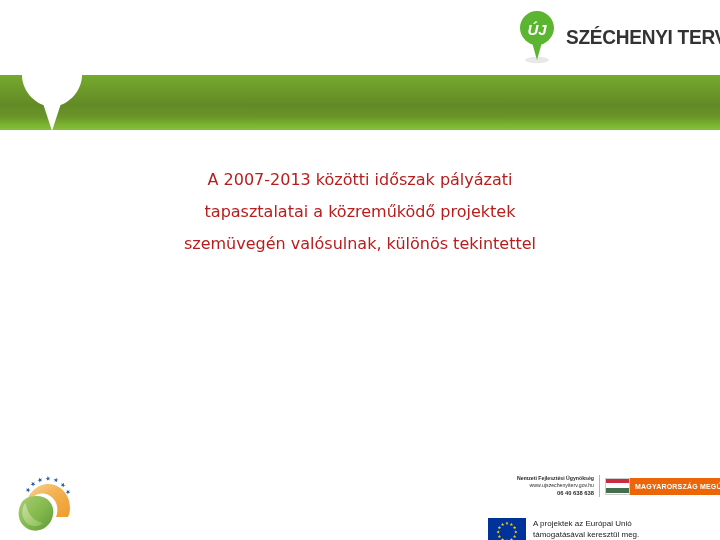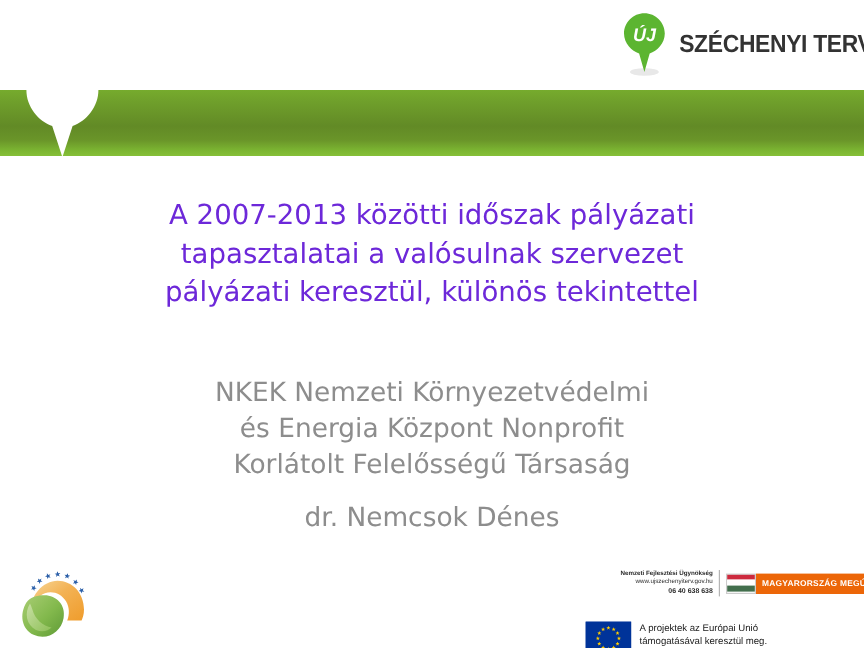--- a/index.html
+++ b/index.html
@@ -63,23 +63,23 @@
   
   .title-block {
     position: absolute;
     left: 30px;
     top: 164px;
     width: 660px;
     text-align: center;
   }
   .title-line {
     font-family: "DejaVu Sans", sans-serif;
-    font-size: 23px;
+    font-size: 16px;
     line-height: 32px;
-    color: #6d28d9;
+    color: #b91c1c;
     white-space: nowrap;
   }
 
   .subtitle-block {
     position: absolute;
     left: 30px;
     top: 313px;
     width: 660px;
     text-align: center;
   }
@@ -234,30 +234,24 @@
         </linearGradient>
       </defs>
       <rect x="0" y="0" width="720" height="55" fill="url(#bandGrad)"></rect>
 
       <path d="M52 -30 C69 -30 82 -17 82 0 C82 14 72 26 60.5 30 L52 56 L43.5 30 C32 26 22 14 22 0 C22 -17 35 -30 52 -30 Z" fill="#ffffff"></path>
     </svg>
   </div>
 
   <div class="title-block">
     <div class="title-line">A 2007-2013 közötti időszak pályázati</div>
-    <div class="title-line">tapasztalatai a valósulnak szervezet</div>
-    <div class="title-line">pályázati keresztül, különös tekintettel</div>
-  </div>
-
-  <div class="subtitle-block">
-    <div class="subtitle-line">NKEK Nemzeti Környezetvédelmi</div>
-    <div class="subtitle-line">és Energia Központ Nonprofit</div>
-    <div class="subtitle-line">Korlátolt Felelősségű Társaság</div>
-    <div class="presenter-line">dr. Nemcsok Dénes</div>
-  </div>
+    <div class="title-line">tapasztalatai a közreműködő projektek</div>
+    <div class="title-line">szemüvegén valósulnak, különös tekintettel</div>
+  </div>
+
 
   <div class="nkek-logo">
     <div class="nkek-mark">
       <svg width="62" height="62" viewBox="0 0 62 62">
         <defs>
           <linearGradient id="sunGrad" x1="0" y1="0" x2="1" y2="1">
             <stop offset="0%" stop-color="#f7d89a"></stop>
             <stop offset="45%" stop-color="#f3b254"></stop>
             <stop offset="100%" stop-color="#ef9c2c"></stop>
           </linearGradient>

